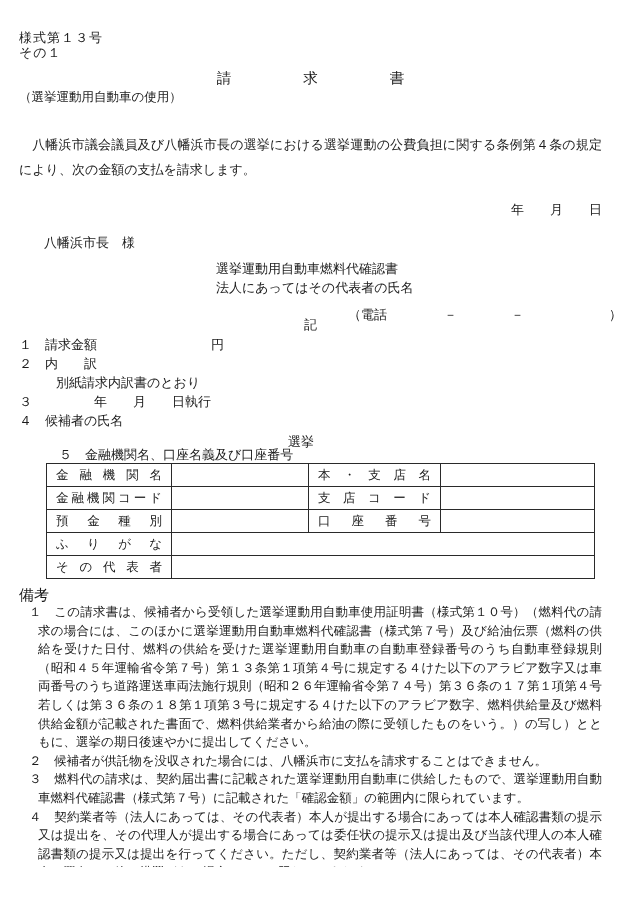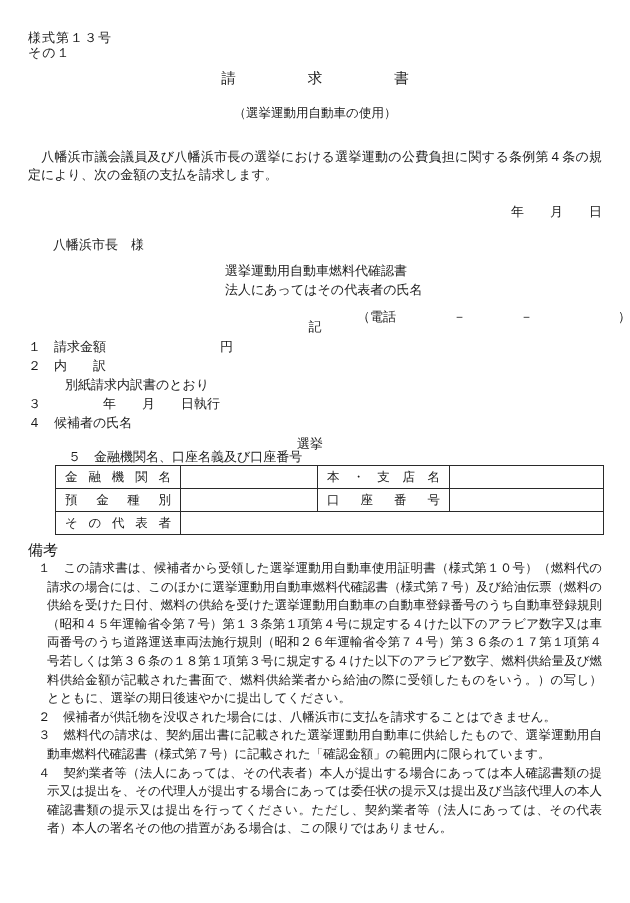--- a/index.html
+++ b/index.html
@@ -2,39 +2,39 @@
 <html lang="ja"><head>
 <meta charset="utf-8">
 <style>
   html, body { margin: 0; padding: 0; background: #ffffff; }
   .page {
     position: relative;
     width: 630px;
     height: 867px;
     background: #ffffff;
     color: #1a1a1a;
-    font-family: Liberation Serif, serif;
+    font-family: Liberation Sans, sans-serif;
     font-size: 13px;
     box-sizing: border-box;
-    padding: 30px 28px 0 28px;
+    padding: 30px 28px 0 19px;
     overflow: hidden;
   }
   .form-no { line-height: 15px; letter-spacing: 1px; }
   .title-row {
     display: flex;
     justify-content: center;
     gap: 72px;
     font-size: 14.5px;
     margin-top: 9px;
     line-height: 18px;
   }
-  .subtitle { text-align: center; line-height: 17px; margin-top: 18px; font-size: 12.5px; }
+  .subtitle { line-height: 17px; margin-top: 2px; font-size: 12.5px; }
   .intro {
     margin: 26px 0 0 0;
-    line-height: 18px;
+    line-height: 25px;
     text-align: justify;
   }
   .date-line { margin-top: 20px; margin-left: 74px; line-height: 16px; text-align: right; }
   .addressee { margin-top: 17px; margin-left: 25px; line-height: 16px; }
   .name-block { margin-top: 8px; margin-left: 197px; line-height: 19px; }
   .phone-row { position: relative; height: 19px; }
   .phone-row span { position: absolute; top: 8px; }
   .ph-open  { left: 132px; }
   .ph-dash1 { left: 228px; }
   .ph-dash2 { left: 295px; }
@@ -137,24 +137,34 @@
         <col style="width:154px">
     </colgroup>
     <tbody>
         <tr>
       <td class="lbl">金融機関名</td>
       <td class="blank"></td>
       <td class="lbl">本・支店名</td>
       <td class="blank"></td>
     </tr>
     <tr>
+      <td class="lbl">金融機関コード</td>
+      <td class="blank"></td>
+      <td class="lbl">支店コード</td>
+      <td class="blank"></td>
+    </tr>
+    <tr>
       <td class="lbl">預金種別</td>
       <td class="blank"></td>
       <td class="lbl">口座番号</td>
       <td class="blank"></td>
+    </tr>
+    <tr>
+      <td class="lbl">ふりがな</td>
+      <td class="blank" colspan="3"></td>
     </tr>
     <tr class="dotted-top">
       <td class="lbl">その代表者</td>
       <td class="blank" colspan="3"></td>
     </tr>
   </tbody>
     </table>
 
   <div class="notes">
     <div class="notes-title">備考</div>

